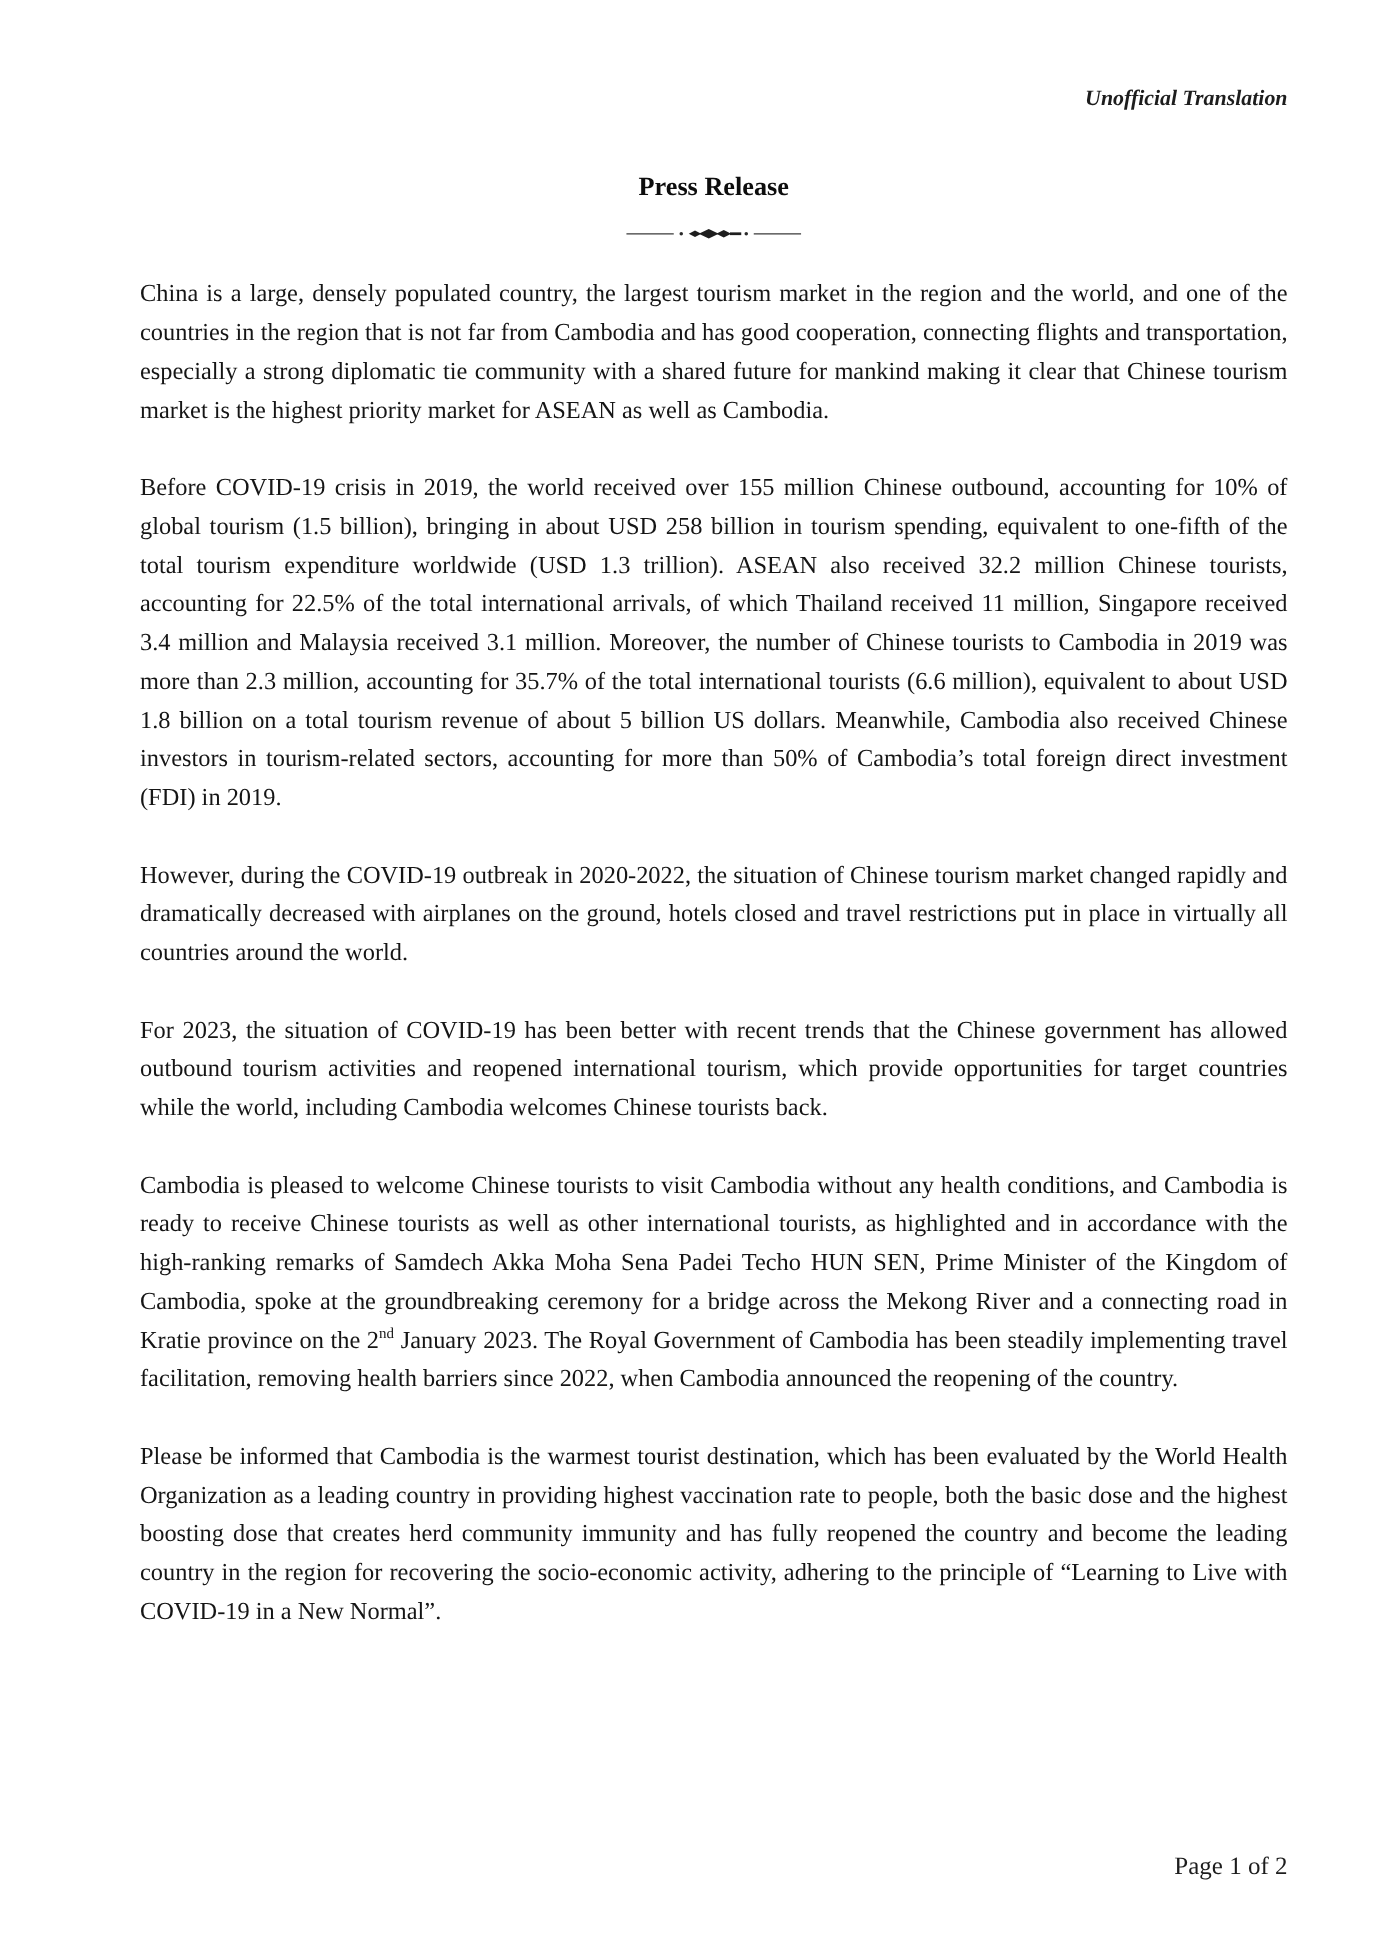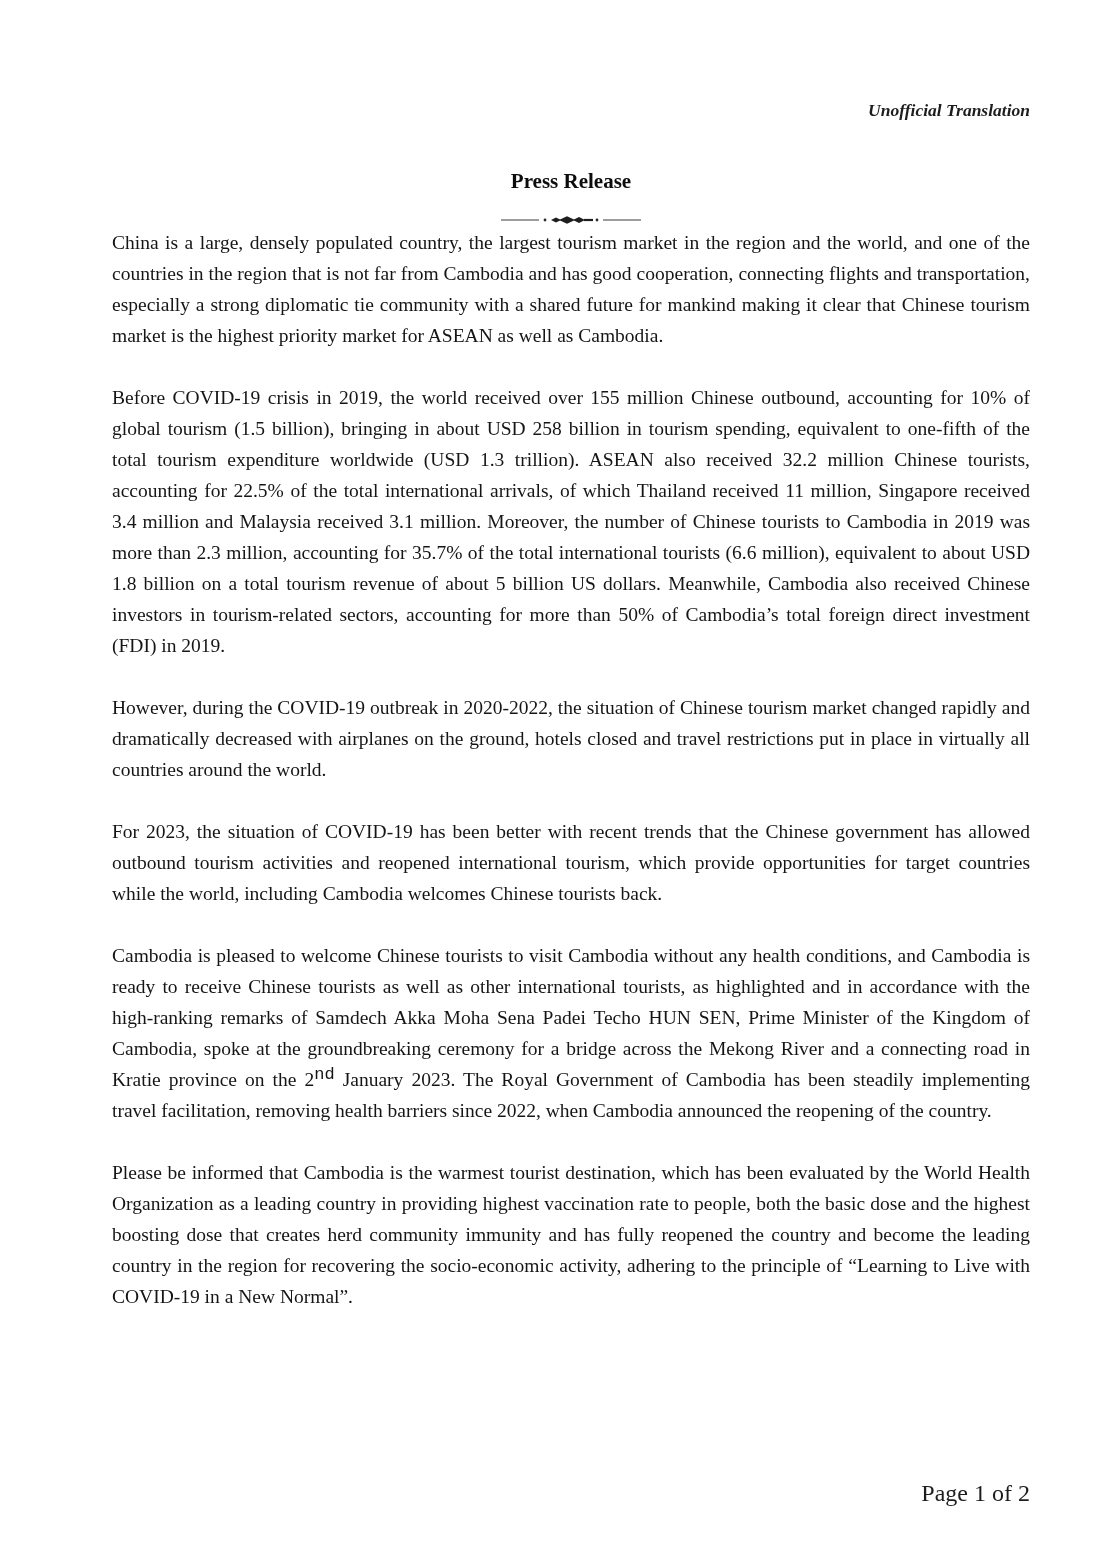--- a/index.html
+++ b/index.html
@@ -12,21 +12,21 @@
     height: 1554px;
     position: relative;
     font-family: "Liberation Serif", serif;
     color: #151515;
   }
   .page {
     position: relative;
     box-sizing: border-box;
     width: 1100px;
     height: 1554px;
-    padding: 100px 70px 0 112px;
+    padding: 68px 70px 0 112px;
     background: #ffffff;
   }
   .header-note {
     display: block;
     text-align: right;
     font-style: italic;
     font-weight: 700;
     font-size: 17.5px;
     line-height: 21px;
     color: #1d1d1d;
@@ -40,40 +40,40 @@
     color: #0d0d0d;
   }
   .divider-row {
     text-align: center;
     margin-top: 13px;
     height: 16px;
     line-height: 16px;
   }
   .divider-row svg { vertical-align: middle; }
   .content {
+    margin-top: 25px;
     font-size: 19.5px;
     line-height: 31px;
   }
   .content p {
     margin: 0 0 31px 0;
     text-align: justify;
     text-justify: inter-word;
   }
   .content b { font-weight: 400; }
   .content sup {
-    font-size: 17px;
+    font-size: 12px;
     line-height: 0;
     vertical-align: super;
-    font-family: Liberation Mono, monospace;
   }
   .page-footer {
     position: absolute;
     right: 70px;
     bottom: 50px;
-    font-size: 24px;
+    font-size: 20px;
     line-height: 21px;
     color: #1d1d1d;
   }
 </style>
 </head>
 <body>
 
 <div class="page">
 
   <span class="header-note">Unofficial Translation</span>

